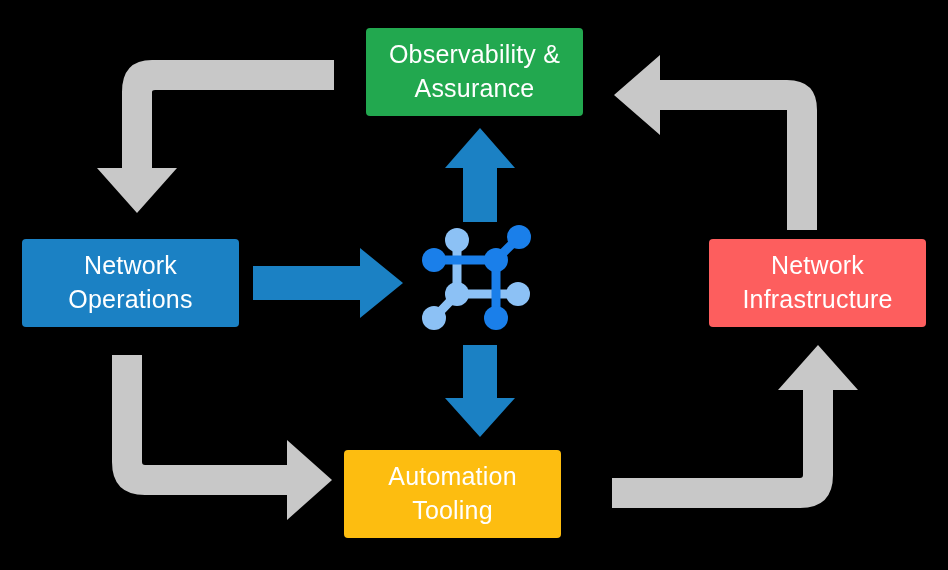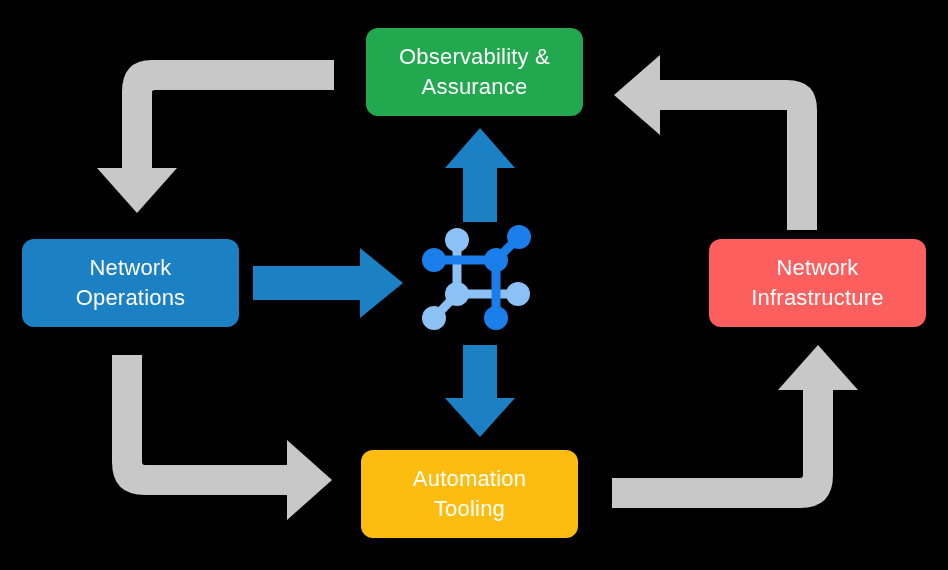--- a/index.html
+++ b/index.html
@@ -21,27 +21,27 @@
   }
   .svg-layer {
     position: absolute;
     left: 0;
     top: 0;
     width: 948px;
     height: 570px;
   }
   .node-box {
     position: absolute;
-    border-radius: 12px;
+    border-radius: 4px;
     display: flex;
     align-items: center;
     justify-content: center;
     text-align: center;
     color: #ffffff;
-    font-size: 22px;
+    font-size: 25px;
     line-height: 1.35;
     font-weight: 400;
     letter-spacing: 0.2px;
     box-sizing: border-box;
     padding: 4px 10px;
   }
   .node-label {
     white-space: pre-line;
     display: block;
   }
@@ -60,21 +60,21 @@
     background: #1B81C4;
   }
   #box-network-infrastructure {
     left: 709px;
     top: 239px;
     width: 217px;
     height: 88px;
     background: #FD5E5E;
   }
   #box-automation-tooling {
-    left: 361px;
+    left: 344px;
     top: 450px;
     width: 217px;
     height: 88px;
     background: #FDBD10;
   }
   #center-icon {
     position: absolute;
     left: 420px;
     top: 218px;
     width: 120px;

